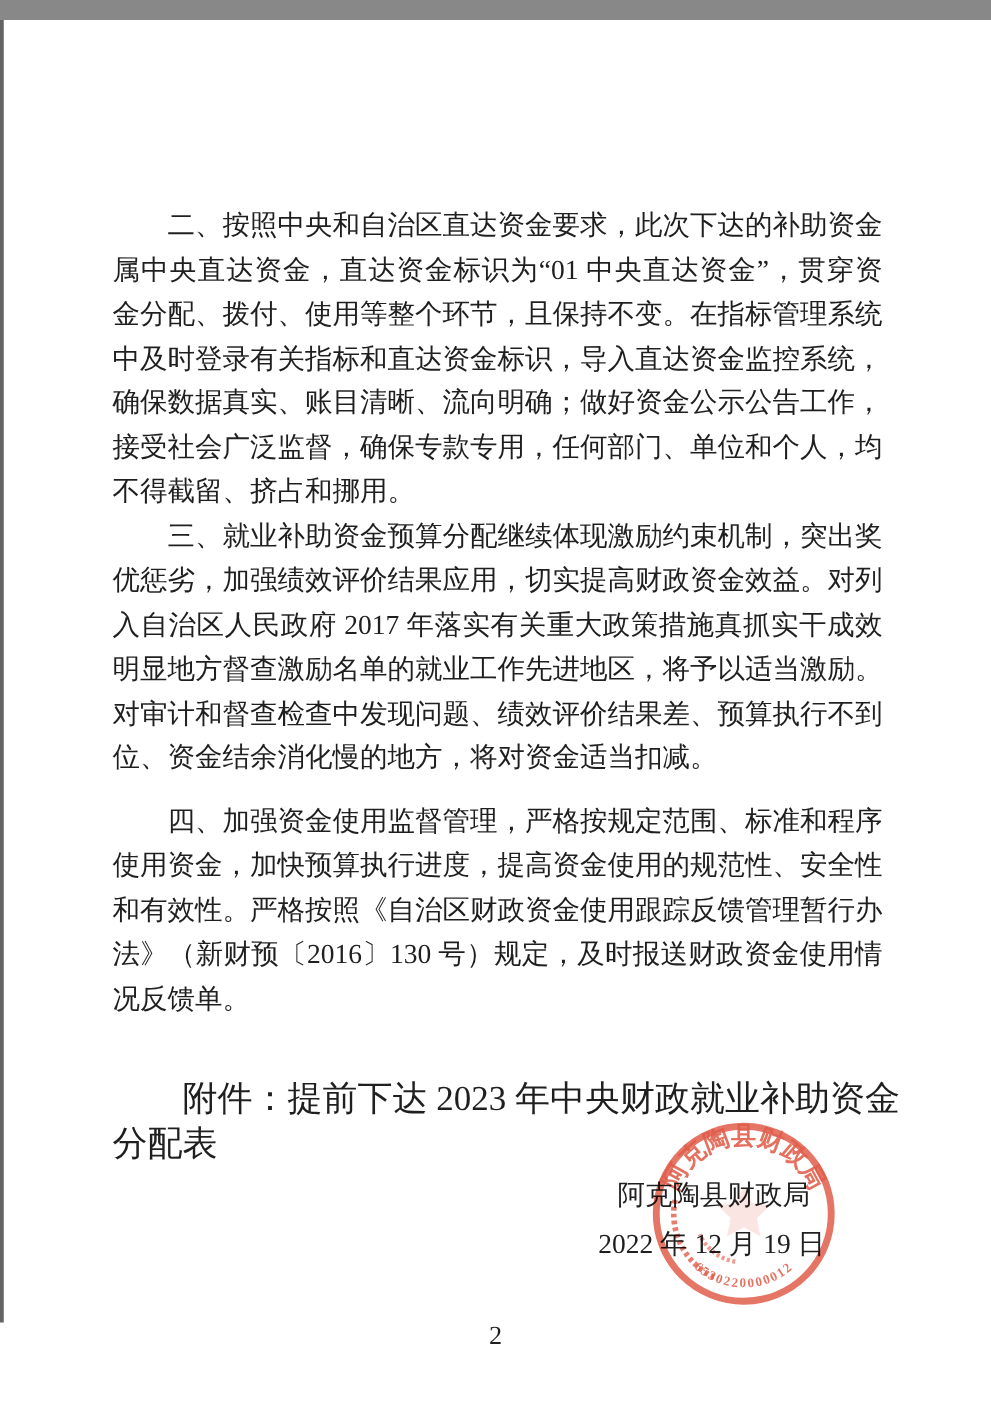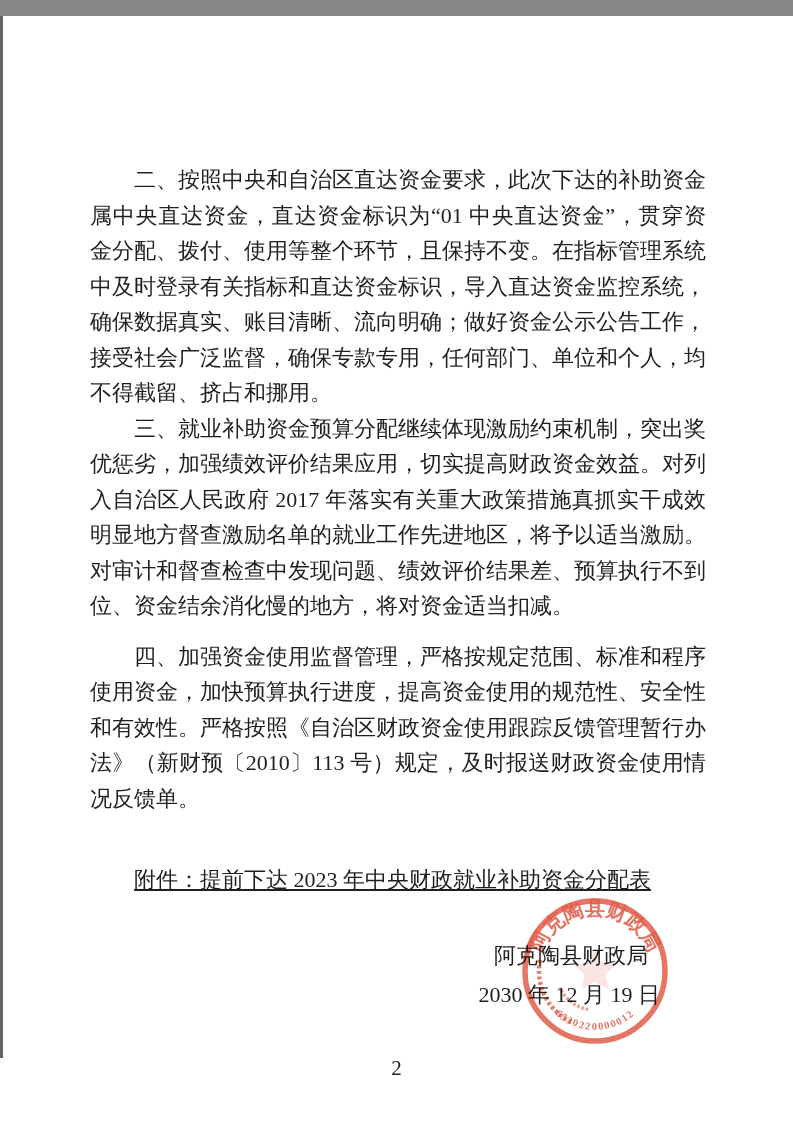--- a/index.html
+++ b/index.html
@@ -31,24 +31,23 @@
   }
   .body-text p {
     margin: 0;
     text-indent: 2em;
   }
   .body-text p.gap-before { margin-top: 15px; }
   .attachment {
     position: absolute;
     left: 90px; top: 846px;
     width: 640px;
-    font-size: 22px;
+    font-size: 28px;
     line-height: 35.5px;
     text-indent: 2em;
-    text-decoration: underline;
   }
   .signoff {
     position: absolute;
     top: 920px;
     right: 133px;
     text-align: right;
     font-size: 22px;
     line-height: 39px;
   }
   .signoff .org { padding-right: 12px; }
@@ -75,28 +74,28 @@
 </head>
 <body>
 
 <div class="page">
 
   <div class="scan-edge"></div>
 
   <div class="body-text">
     <p>二、按照中央和自治区直达资金要求，此次下达的补助资金属中央直达资金，直达资金标识为“01 中央直达资金”，贯穿资金分配、拨付、使用等整个环节，且保持不变。在指标管理系统中及时登录有关指标和直达资金标识，导入直达资金监控系统，确保数据真实、账目清晰、流向明确；做好资金公示公告工作，接受社会广泛监督，确保专款专用，任何部门、单位和个人，均不得截留、挤占和挪用。</p>
     <p>三、就业补助资金预算分配继续体现激励约束机制，突出奖优惩劣，加强绩效评价结果应用，切实提高财政资金效益。对列入自治区人民政府 2017 年落实有关重大政策措施真抓实干成效明显地方督查激励名单的就业工作先进地区，将予以适当激励。对审计和督查检查中发现问题、绩效评价结果差、预算执行不到位、资金结余消化慢的地方，将对资金适当扣减。</p>
-    <p class="gap-before">四、加强资金使用监督管理，严格按规定范围、标准和程序使用资金，加快预算执行进度，提高资金使用的规范性、安全性和有效性。严格按照《自治区财政资金使用跟踪反馈管理暂行办法》（新财预〔2010〕113 号）规定，及时报送财政资金使用情况反馈单。</p>
+    <p class="gap-before">四、加强资金使用监督管理，严格按规定范围、标准和程序使用资金，加快预算执行进度，提高资金使用的规范性、安全性和有效性。严格按照《自治区财政资金使用跟踪反馈管理暂行办法》（新财预〔2016〕130 号）规定，及时报送财政资金使用情况反馈单。</p>
   </div>
 
   <div class="attachment">附件：提前下达 2023 年中央财政就业补助资金分配表</div>
 
   <div class="signoff">
     <div class="org">阿克陶县财政局</div>
-    <div class="date">2030 年 12 月 19 日</div>
+    <div class="date">2022 年 12 月 19 日</div>
   </div>
 
   <svg class="seal" viewBox="0 0 176 176" xmlns="http://www.w3.org/2000/svg">
 
     <circle cx="88" cy="88" r="70" fill="none" stroke-width="5.5" opacity="0.85" stroke="#dd4a35"></circle>
 
     <polygon points="88,66 94.6,79.4 109.3,81.2 98.5,91.4 101.3,106 88,98.8 74.7,106 77.5,91.4 66.7,81.2 81.4,79.4" opacity="0.16" fill="#dd4a35"></polygon>
 
     <defs>
       <path id="sealTopArc" d="M 33.2 76.4 A 56 56 0 0 1 142.8 76.4" fill="none"></path>

